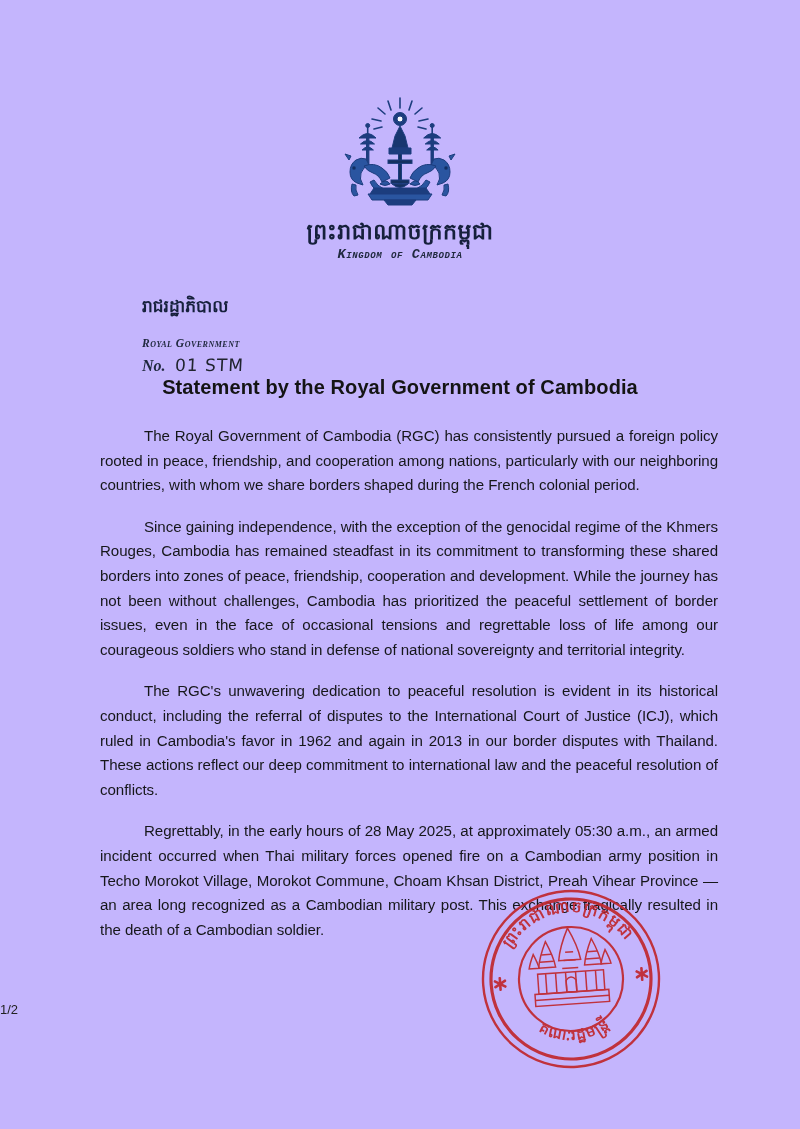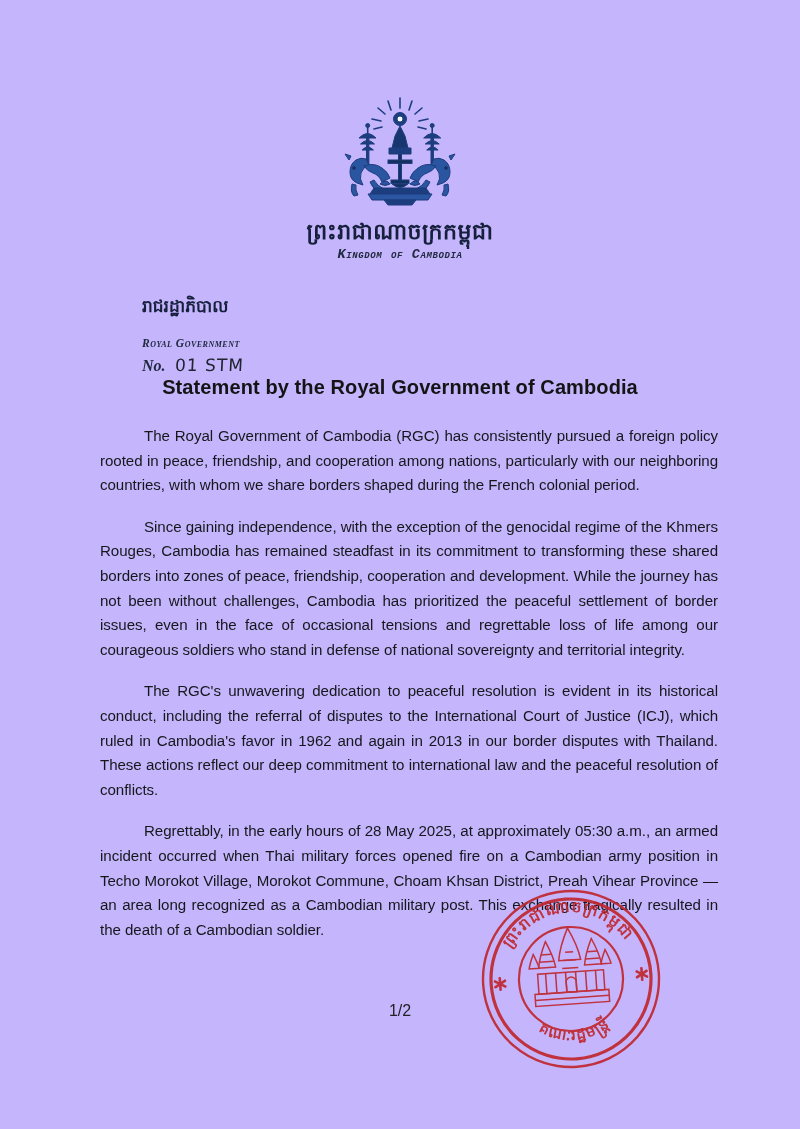--- a/index.html
+++ b/index.html
@@ -149,22 +149,22 @@
     letter-spacing: -0.05px;
   }
   .body-text p:last-child { margin-bottom: 0; }
 
   
   .page-number {
     position: absolute;
     top: 1002px;
     left: 0;
     width: 800px;
-    text-align: center;
-    font-size: 16px;
+    text-align: left;
+    font-size: 13px;
     color: #222;
   }
 
   
   .seal {
     position: absolute;
     top: 886px;
     left: 478px;
     width: 186px;
     height: 186px;

